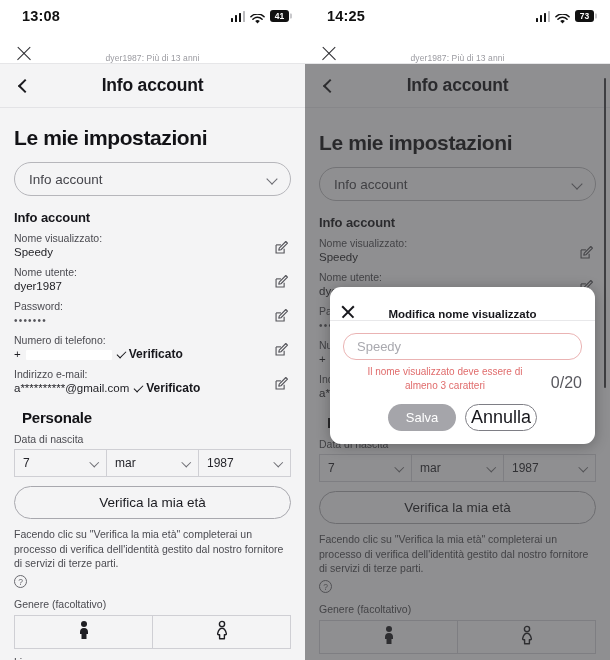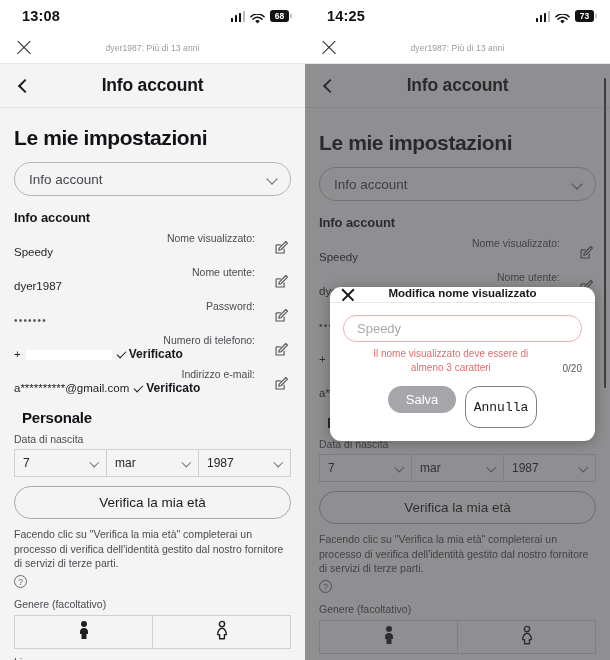--- a/index.html
+++ b/index.html
@@ -41,21 +41,21 @@
     line-height: 1; position: relative; min-width: 19px; justify-content: center;
   }
   .battery::after {
     content: ""; position: absolute; right: -3px; top: 50%; transform: translateY(-50%);
     width: 2px; height: 5px; background: #c9c9cc; border-radius: 0 1px 1px 0;
   }
 
   
   .topbar {
     height: 32px; background: #ffffff;
-    display: flex; align-items: center; position: relative;
+    display: flex; align-items: flex-end; position: relative;
     padding: 0 14px;
     border-bottom: 1px solid #e6e6e8;
   }
   .x-close { width: 20px; height: 20px; position: relative; cursor: pointer; flex: 0 0 auto; }
   .x-close::before, .x-close::after {
     content: ""; position: absolute; left: 1px; top: 9.5px;
     width: 18px; height: 1.4px; background: #2a2a2e;
   }
   .x-close::before { transform: rotate(45deg); }
   .x-close::after  { transform: rotate(-45deg); }
@@ -103,21 +103,21 @@
     border-right: 1.6px solid #6c6c72; border-bottom: 1.6px solid #6c6c72;
     transform: rotate(45deg);
   }
   .section-title {
     font-size: 13px; font-weight: 700; color: #15151a;
     margin: 14px 0 6px 0; letter-spacing: -.1px;
   }
 
   .field-list { position: relative; }
   .field-row { position: relative; padding-right: 36px; margin-bottom: 5px; }
-  .field-label { font-size: 10.5px; color: #4b4b51; line-height: 14px; text-align: right; }
+  .field-label { font-size: 10.5px; color: #4b4b51; line-height: 14px; }
   .field-value {
     font-size: 11.5px; color: #1e1e23; line-height: 15px;
     display: flex; align-items: center; gap: 5px; white-space: nowrap;
   }
   .field-value .dots { letter-spacing: 1.2px; color: #55555b; font-size: 10px; }
   .redact {
     display: inline-block; height: 10px; width: 86px; background: #ffffff;
     border-radius: 1px; vertical-align: middle;
   }
   .verified { display: inline-flex; align-items: center; gap: 3px; font-size: 12px; font-weight: 700; color: #17171c; }
@@ -181,21 +181,21 @@
     background: #3e3e41; border-radius: 2px; z-index: 6;
   }
   .modal {
     position: absolute; z-index: 10;
     left: 25px; top: 287px; width: 265px;
     background: #ffffff; border-radius: 11px;
     box-shadow: 0 2px 14px rgba(0,0,0,.28);
     overflow: hidden;
   }
   .modal-head {
-    height: 16px; display: flex; align-items: flex-start; position: relative;
+    height: 34px; display: flex; align-items: flex-end; position: relative;
     border-bottom: 1px solid #e8e8ea; padding: 0 10px;
   }
   .modal-x { width: 16px; height: 16px; position: relative; cursor: pointer; }
   .modal-x::before, .modal-x::after {
     content:""; position: absolute; left: 0; top: 7.2px;
     width: 16px; height: 1.5px; background: #17171c;
   }
   .modal-x::before { transform: rotate(45deg); }
   .modal-x::after  { transform: rotate(-45deg); }
   .modal-title {
@@ -207,36 +207,36 @@
     width: 100%; height: 27px; border: 1px solid #eab3b3; border-radius: 13px;
     background: #fff; padding: 0 13px; font-size: 13px; color: #1e1e23;
     font-family: "Liberation Sans", sans-serif; outline: none;
   }
   .name-input::placeholder { color: #a9a9af; }
   .err-row { display: flex; align-items: flex-end; margin-top: 5px; gap: 18px; }
   .err-text {
     flex: 1; text-align: center; font-size: 10px; color: #e06c6c; line-height: 13.5px;
     padding-left: 14px;
   }
-  .counter { font-size: 10px; color: #58585e; padding-top: 0px; white-space: nowrap; }
+  .counter { font-size: 16px; color: #58585e; padding-top: 0px; white-space: nowrap; }
   .note {
     text-align: center; font-size: 10px; color: #39393f;
     line-height: 14px; margin-top: 5px;
   }
   .modal-actions { display: flex; justify-content: center; gap: 9px; margin-top: 12px; }
   .btn-save {
     min-width: 68px; height: 27px; border-radius: 14px; border: none;
     background: #a5a5aa; color: #ffffff; font-size: 13px; cursor: pointer;
     font-family: "Liberation Sans", sans-serif;
     display:flex; align-items:center; justify-content:center;
   }
   .btn-cancel {
-    min-width: 72px; height: 42px; border-radius: 14px;
+    min-width: 72px; height: 27px; border-radius: 14px;
     border: 1px solid #7e7e85; background: #ffffff; color: #17171c;
-    font-size: 13px; cursor: pointer; font-family: Liberation Mono, monospace;
+    font-size: 18px; cursor: pointer; font-family: Liberation Sans, sans-serif;
     display:flex; align-items:center; justify-content:center;
   }
   .right-shift { padding-top: 5px; }
 </style>
 </head>
 <body>
 
 <div class="stage">
 
   <div class="panel left">
@@ -250,21 +250,21 @@
             <i></i>
             <i></i>
           </span>
         <span class="wifi">
           <svg width="15" height="11" viewBox="0 0 15 11">
               <path d="M7.5 9.6 L5.2 7.1 a3.3 3.3 0 0 1 4.6 0 Z" fill="#111"></path>
               <path d="M2.9 5.2 a6.6 6.6 0 0 1 9.2 0" stroke="#111" stroke-width="1.5" fill="none" stroke-linecap="round"></path>
               <path d="M0.9 2.7 a9.4 9.4 0 0 1 13.2 0" stroke="#111" stroke-width="1.5" fill="none" stroke-linecap="round"></path>
             </svg>
         </span>
-        <span class="battery">68</span>
+        <span class="battery">41</span>
       </div>
     </div>
 
     <div class="topbar">
       <div class="x-close"></div>
       <div class="topbar-title">dyer1987: Più di 13 anni</div>
     </div>
 
     <div class="appheader">
       <div class="back-chev">

